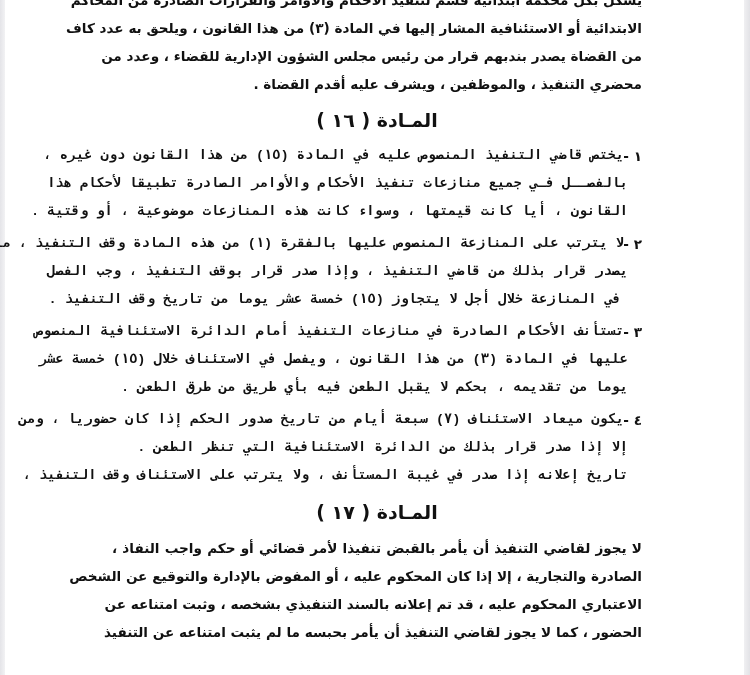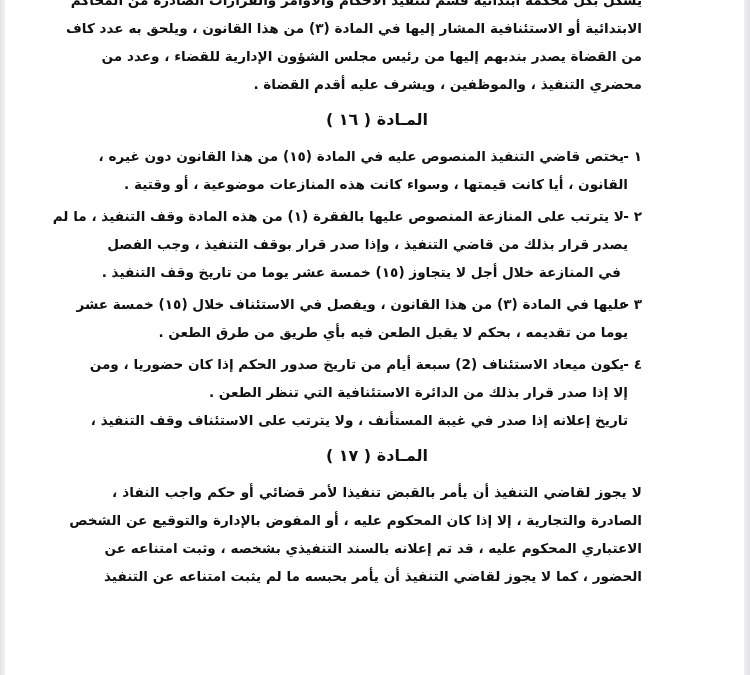--- a/index.html
+++ b/index.html
@@ -46,87 +46,90 @@
       text-align-last: justify;
     }
     .line.last {
       text-align-last: right;
     }
     .heading {
       height: 44px;
       line-height: 44px;
       text-align: left;
       text-align-last: center;
-      font-size: 16px;
+      font-size: 19px;
     }
     .item {
       position: relative;
     }
     .item .num {
       position: absolute;
       right: 0;
       top: 0;
       height: 28px;
       line-height: 28px;
     }
     .item .body {
       margin-right: 14px;
+      font-family: Liberation Mono, monospace;
     }
     .item .body .line:first-child {
       margin-right: 0;
     }
     .gap-s { height: 4px; }
   </style>
 </head>
 <body>
 
 <div class="edge-left"></div>
 <div class="edge-right"></div>
 
 <div class="page">
 
   <div>
     <div class="line">يشكل بكل محكمة ابتدائية قسم لتنفيذ الأحكام والأوامر والقرارات الصادرة من المحاكم</div>
     <div class="line">الابتدائية أو الاستئنافية المشار إليها في المادة (٣) من هذا القانون ، ويلحق به عدد كاف</div>
-    <div class="line">من القضاة يصدر بندبهم إليها من رئيس مجلس الشؤون الإدارية للقضاء ، وعدد من</div>
+    <div class="line">من القضاة يصدر بندبهم قرار من رئيس مجلس الشؤون الإدارية للقضاء ، وعدد من</div>
     <div class="line last">محضري التنفيذ ، والموظفين ، ويشرف عليه أقدم القضاة .</div>
   </div>
 
   <div class="heading">المـادة ( ١٦ )</div>
 
   <div>
     <div class="item">
       <span class="num">١ -</span>
       <div class="body" style="margin-right:0">
         <div class="line" style="padding-right:18px">يختص قاضي التنفيذ المنصوص عليه في المادة (١٥) من هذا القانون دون غيره ،</div>
+        <div class="line" style="margin-right:14px">بالفصــل فـي جميع منازعات تنفيذ الأحكام والأوامر الصادرة تطبيقا لأحكام هذا</div>
         <div class="line last" style="margin-right:14px">القانون ، أيا كانت قيمتها ، وسواء كانت هذه المنازعات موضوعية ، أو وقتية .</div>
       </div>
     </div>
     <div class="gap-s"></div>
     <div class="item">
       <span class="num">٢ -</span>
       <div class="body" style="margin-right:0">
         <div class="line" style="padding-right:18px">لا يترتب على المنازعة المنصوص عليها بالفقرة (١) من هذه المادة وقف التنفيذ ، ما لم</div>
         <div class="line" style="margin-right:14px">يصدر قرار بذلك من قاضي التنفيذ ، وإذا صدر قرار بوقف التنفيذ ، وجب الفصل</div>
         <div class="line last" style="margin-right:21px">في المنازعة خلال أجل لا يتجاوز (١٥) خمسة عشر يوما من تاريخ وقف التنفيذ .</div>
       </div>
     </div>
     <div class="gap-s"></div>
     <div class="item">
       <span class="num">٣ -</span>
       <div class="body" style="margin-right:0">
+        <div class="line" style="padding-right:18px">تستأنف الأحكام الصادرة في منازعات التنفيذ أمام الدائرة الاستئنافية المنصوص</div>
         <div class="line" style="margin-right:14px">عليها في المادة (٣) من هذا القانون ، ويفصل في الاستئناف خلال (١٥) خمسة عشر</div>
         <div class="line last" style="margin-right:14px">يوما من تقديمه ، بحكم لا يقبل الطعن فيه بأي طريق من طرق الطعن .</div>
       </div>
     </div>
     <div class="gap-s"></div>
     <div class="item">
       <span class="num">٤ -</span>
       <div class="body" style="margin-right:0">
-        <div class="line" style="padding-right:18px">يكون ميعاد الاستئناف (2) سبعة أيام من تاريخ صدور الحكم إذا كان حضوريا ، ومن</div>
+        <div class="line" style="padding-right:18px">يكون ميعاد الاستئناف (٧) سبعة أيام من تاريخ صدور الحكم إذا كان حضوريا ، ومن</div>
         <div class="line last" style="margin-right:14px">إلا إذا صدر قرار بذلك من الدائرة الاستئنافية التي تنظر الطعن .</div>
         <div class="line" style="margin-right:14px">تاريخ إعلانه إذا صدر في غيبة المستأنف ، ولا يترتب على الاستئناف وقف التنفيذ ،</div>
       </div>
     </div>
   </div>
 
   <div class="heading">المـادة ( ١٧ )</div>
 
   <div>
     <div class="line">لا يجوز لقاضي التنفيذ أن يأمر بالقبض تنفيذا لأمر قضائي أو حكم واجب النفاذ ،</div>

